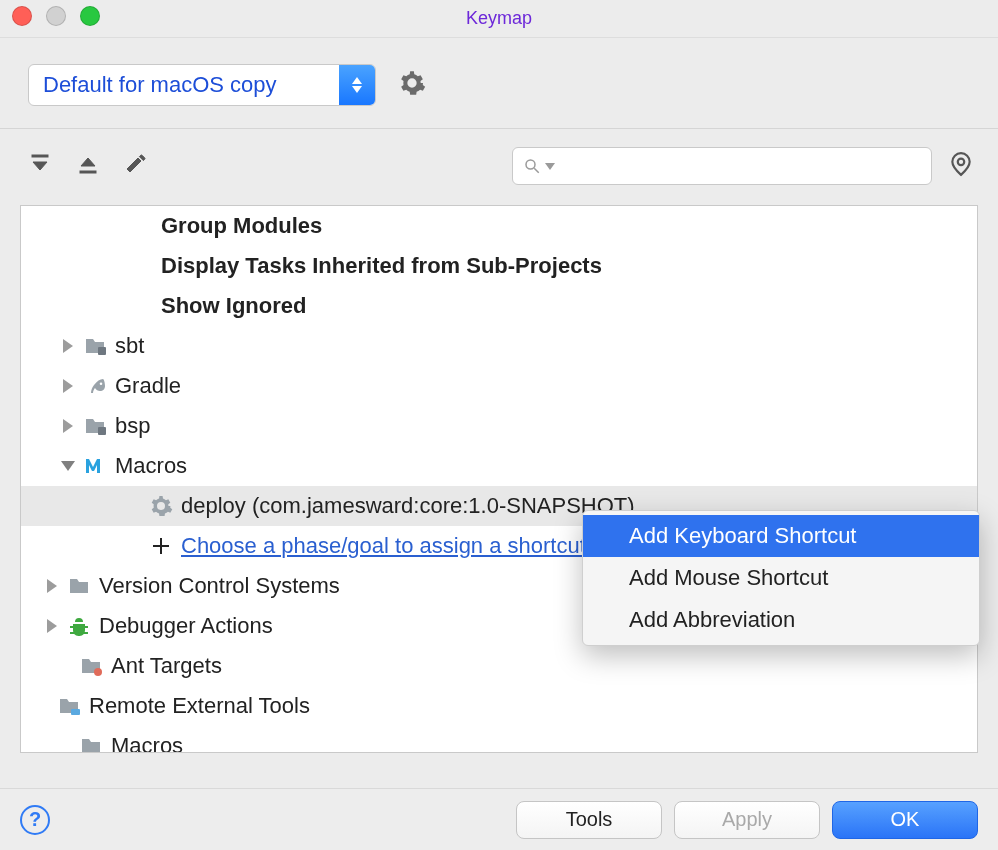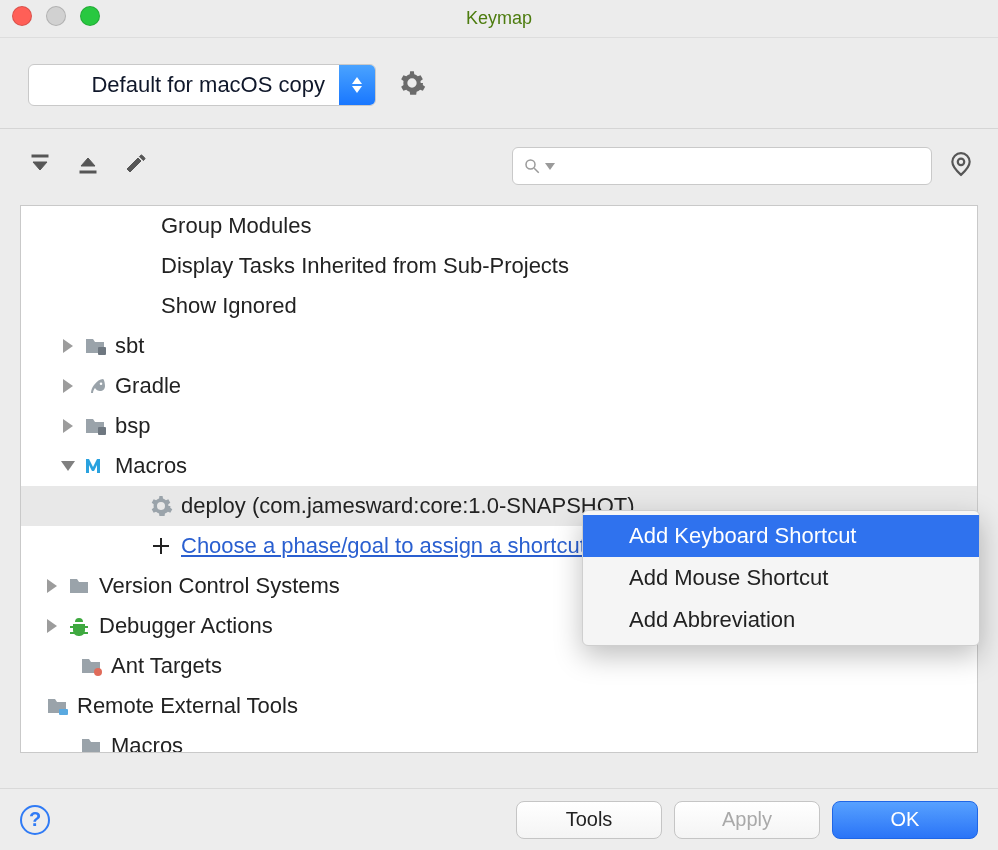--- a/index.html
+++ b/index.html
@@ -22,40 +22,40 @@
     justify-content: center;
     position: relative;
     background: #ececec;
     border-bottom: 1px solid #ddd;
   }
   .traffic { position: absolute; left: 12px; top: 6px; display: flex; gap: 14px; }
   .tl { width: 20px; height: 20px; border-radius: 50%; border: 1px solid rgba(0,0,0,.15); }
   .tl.red   { background:#ff5f57; }
   .tl.gray  { background:#d1d1d1; }
   .tl.green { background:#28c840; }
-  .titlebar .title { font-size: 18px; color: #4d7c0f; }
+  .titlebar .title { font-size: 18px; color: #6d28d9; }
 
   
   .header {
     display: flex; align-items: center;
     gap: 22px;
     padding: 26px 28px 22px 28px;
     border-bottom: 1px solid #d5d5d5;
   }
   .profile-select {
     flex: 0 0 auto;
     display: flex; align-items: center;
     background: #fff;
     border: 1px solid #c9c9c9;
     border-radius: 6px;
     height: 42px;
     width: 348px;
     overflow: hidden;
   }
-  .profile-select .label { padding: 0 14px; flex: 1; font-size: 22px; color:#0f172a;text-align:right; }
+  .profile-select .label { padding: 0 14px; flex: 1; font-size: 22px; color:#1d4ed8; }
   .profile-select .stepper {
     width: 36px; height: 100%;
     background: linear-gradient(#4aa3ff,#1977ff);
     display: flex; flex-direction: column; align-items: center; justify-content: center;
     gap: 2px;
   }
   .profile-select .stepper svg { width: 10px; height: 7px; fill:#fff; }
 
   .gear-large svg { width: 28px; height: 28px; fill:#6b6b6b; }
   .based-on { color:#8a8a8a; font-size: 22px; }
@@ -159,21 +159,21 @@
   .btn.primary {
     border:1px solid #1f66e6;
     background:linear-gradient(#57a1ff,#2a74f7);
     color:#fff; font-weight:500;
   }
 
   
   .pad0 { padding-left: 24px; }
   .pad1 { padding-left: 40px; }
   .pad3 { padding-left: 128px; }
-  .indent-text { padding-left: 140px; }
+  .indent-text { padding-left: 140px; font-weight: bold; }
 </style>
 </head>
 <body>
 
 <div class="titlebar">
   <div class="traffic">
     <div class="tl red"></div>
     <div class="tl gray"></div>
     <div class="tl green"></div>
   </div>
@@ -347,21 +347,21 @@
   <div class="row" style="padding-left:58px">
     <span class="ico folder">
       <svg viewBox="0 0 24 24">
           <path d="M3 5h7l2 3h9v11H3z"></path>
           <circle cx="19" cy="18" r="4" fill="#e06b5a"></circle>
         </svg>
     </span>
     <span>Ant Targets</span>
   </div>
 
-  <div class="row" style="padding-left:24px">
+  <div class="row" style="padding-left:36px">
     <span class="ico folder">
       <svg viewBox="0 0 24 24">
           <path d="M3 5h7l2 3h9v11H3z"></path>
           <rect x="14" y="15" width="9" height="6" rx="1" fill="#5aa9e0"></rect>
         </svg>
     </span>
     <span>Remote External Tools</span>
   </div>
 
   <div class="row" style="padding-left:58px">

